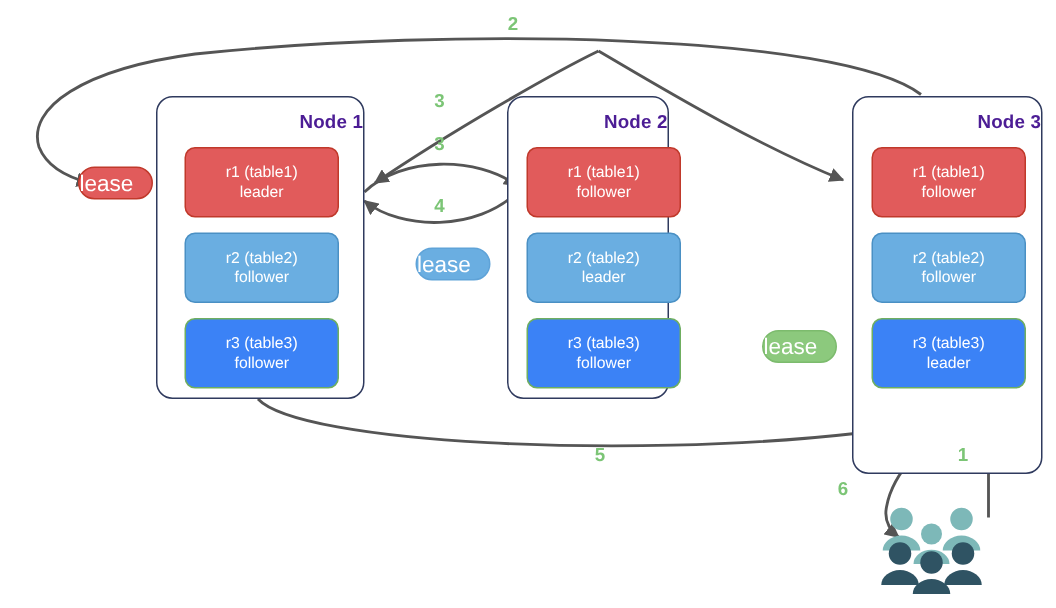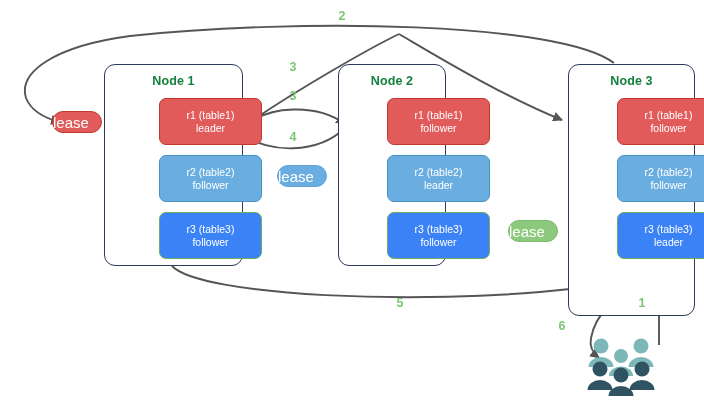--- a/index.html
+++ b/index.html
@@ -27,39 +27,38 @@
     box-sizing: border-box;
     border: 1.3px solid #2f3a5e;
     border-radius: 11px;
     background: #ffffff;
   }
   .node-title {
     position: absolute;
     left: 0;
     right: 0;
     top: 9px;
-    text-align: center;
+    text-align: right;
     font-size: 12.5px;
     font-weight: bold;
-    color: #15803d;
+    color: #4c1d95;
     letter-spacing: .1px;
   }
   .replica {
     position: absolute;
     box-sizing: border-box;
     border-radius: 7px;
     display: flex;
     flex-direction: column;
     align-items: center;
     justify-content: center;
     color: #ffffff;
     font-size: 10.5px;
     line-height: 13px;
     text-align: center;
-    margin-left: 36px;
   }
   .replica .rl { display: block; }
   .rep-red   { background: #e15b5b; border: 1.2px solid #c0392b; }
   .rep-blue  { background: #6aaee1; border: 1.2px solid #4a90c4; text-align: center; }
   .rep-green { background: #3b82f6; border: 1.2px solid #6fae60; }
 
   .lease {
     position: absolute;
     box-sizing: border-box;
     border-radius: 11px;

